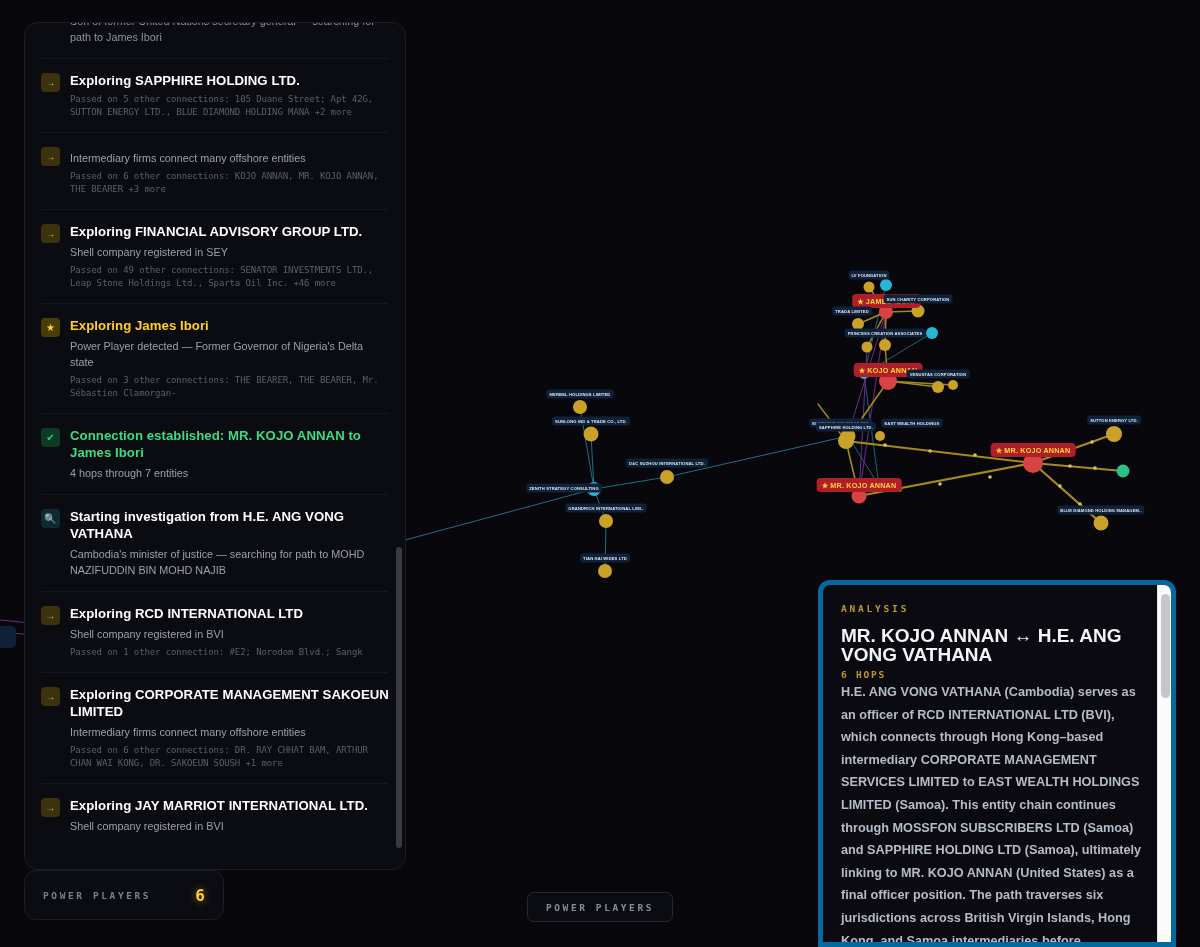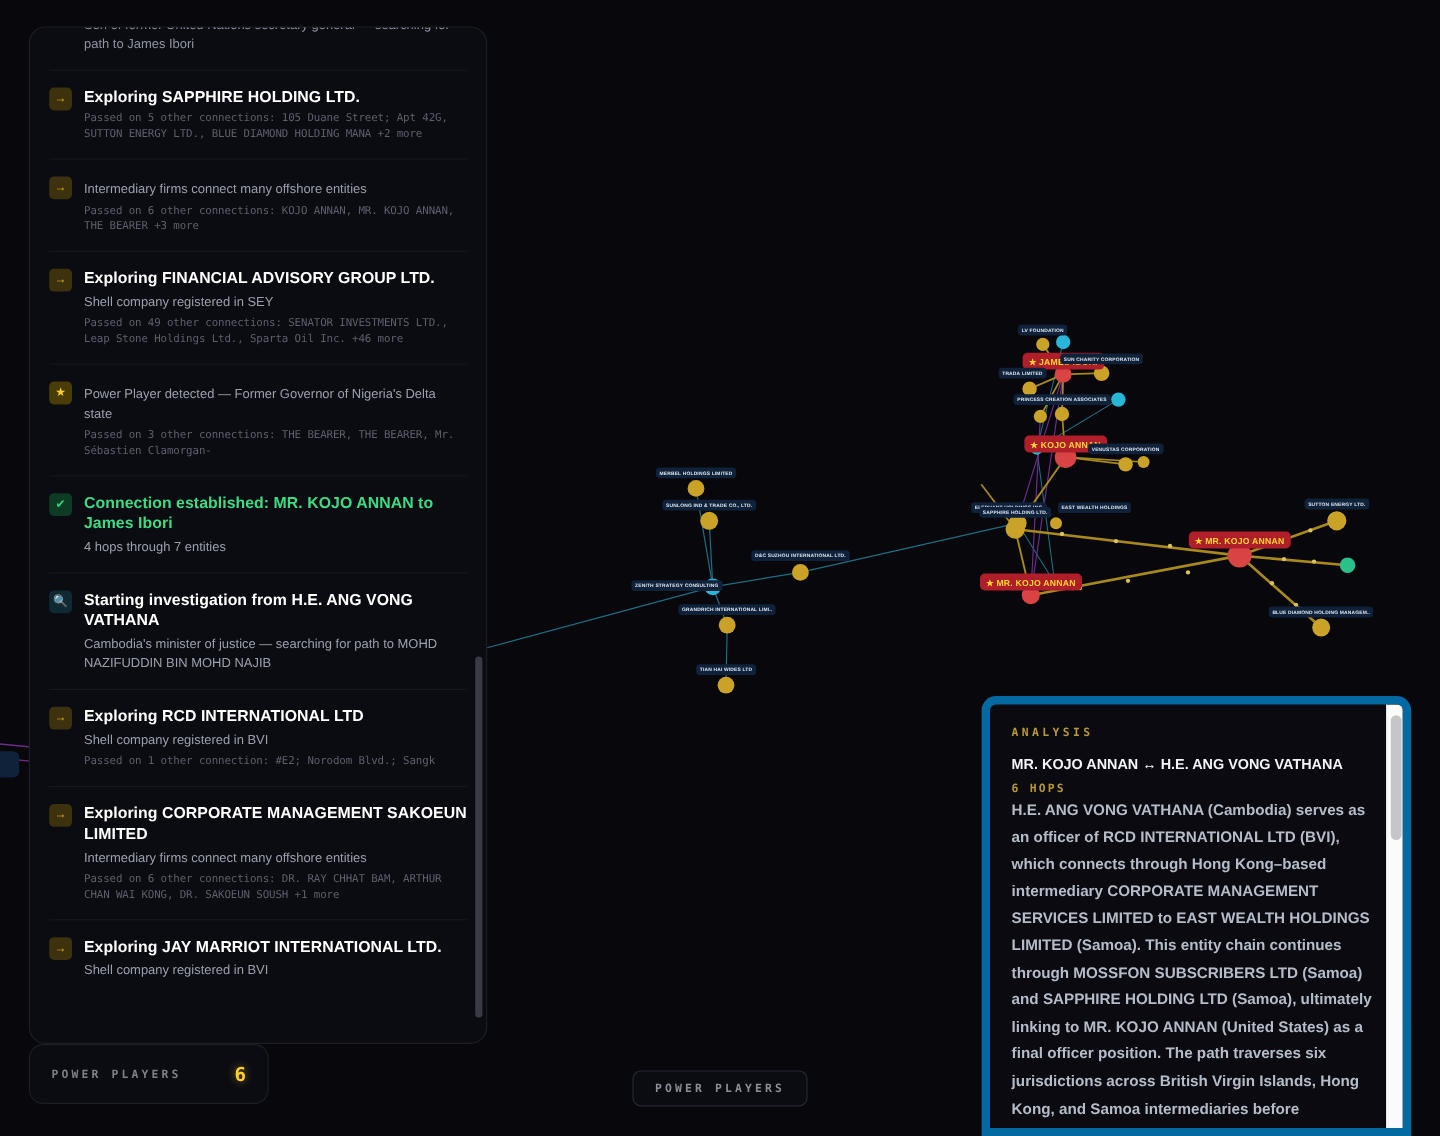--- a/index.html
+++ b/index.html
@@ -127,33 +127,33 @@
     font-family: "DejaVu Sans Mono", monospace;
     font-size: 9.5px; letter-spacing: 2.6px; color: #8b8e98; font-weight: 700;
     cursor: pointer;
   }
 
   
   #analysis-panel {
     position: absolute; left: 818px; top: 580px;
     width: 358px; height: 367px;
     background: #0a0a10;
-    border: 7px solid #0369a1;
+    border: 5px solid #0369a1;
     border-top-left-radius: 12px;
     border-top-right-radius: 12px;
     overflow: hidden;
   }
   #analysis-inner { padding: 18px 22px 0 18px; }
   .analysis-kicker {
     font-family: "DejaVu Sans Mono", monospace;
     font-size: 9.5px; letter-spacing: 2.8px; color: #b79a31; font-weight: 700;
     margin-bottom: 12px;
   }
   .analysis-heading {
-    font-size: 12px; font-weight: 700; color: #f2f4f8; line-height: 19px;
+    font-size: 19px; font-weight: 700; color: #f2f4f8; line-height: 19px;
   }
   .analysis-hops {
     font-family: "DejaVu Sans Mono", monospace;
     font-size: 9.5px; letter-spacing: 1.8px; color: #b79a31; font-weight: 700;
     margin-top: 5px; margin-bottom: 1px;
   }
   .analysis-body {
     font-size: 12.7px; color: #b5bcc8; line-height: 22.6px; font-weight: 600;
   }
   #analysis-scrollbar {
@@ -309,20 +309,21 @@
           <div class="entry-icon explore">→</div>
           <div class="entry-body">
             <div class="entry-title">Exploring FINANCIAL ADVISORY GROUP LTD.</div>
             <div class="entry-sub">Shell company registered in SEY</div>
             <div class="entry-meta">Passed on 49 other connections: SENATOR INVESTMENTS LTD., Leap Stone Holdings Ltd., Sparta Oil Inc. +46 more</div>
           </div>
         </div>
         <div class="log-entry">
           <div class="entry-icon power">★</div>
           <div class="entry-body">
+            <div class="entry-title power">Exploring James Ibori</div>
             <div class="entry-sub">Power Player detected — Former Governor of Nigeria's Delta state</div>
             <div class="entry-meta">Passed on 3 other connections: THE BEARER, THE BEARER, Mr. Sébastien Clamorgan-</div>
           </div>
         </div>
         <div class="log-entry">
           <div class="entry-icon connect">✔</div>
           <div class="entry-body">
             <div class="entry-title connect">Connection established: MR. KOJO ANNAN to James Ibori</div>
             <div class="entry-sub">4 hops through 7 entities</div>
           </div>

